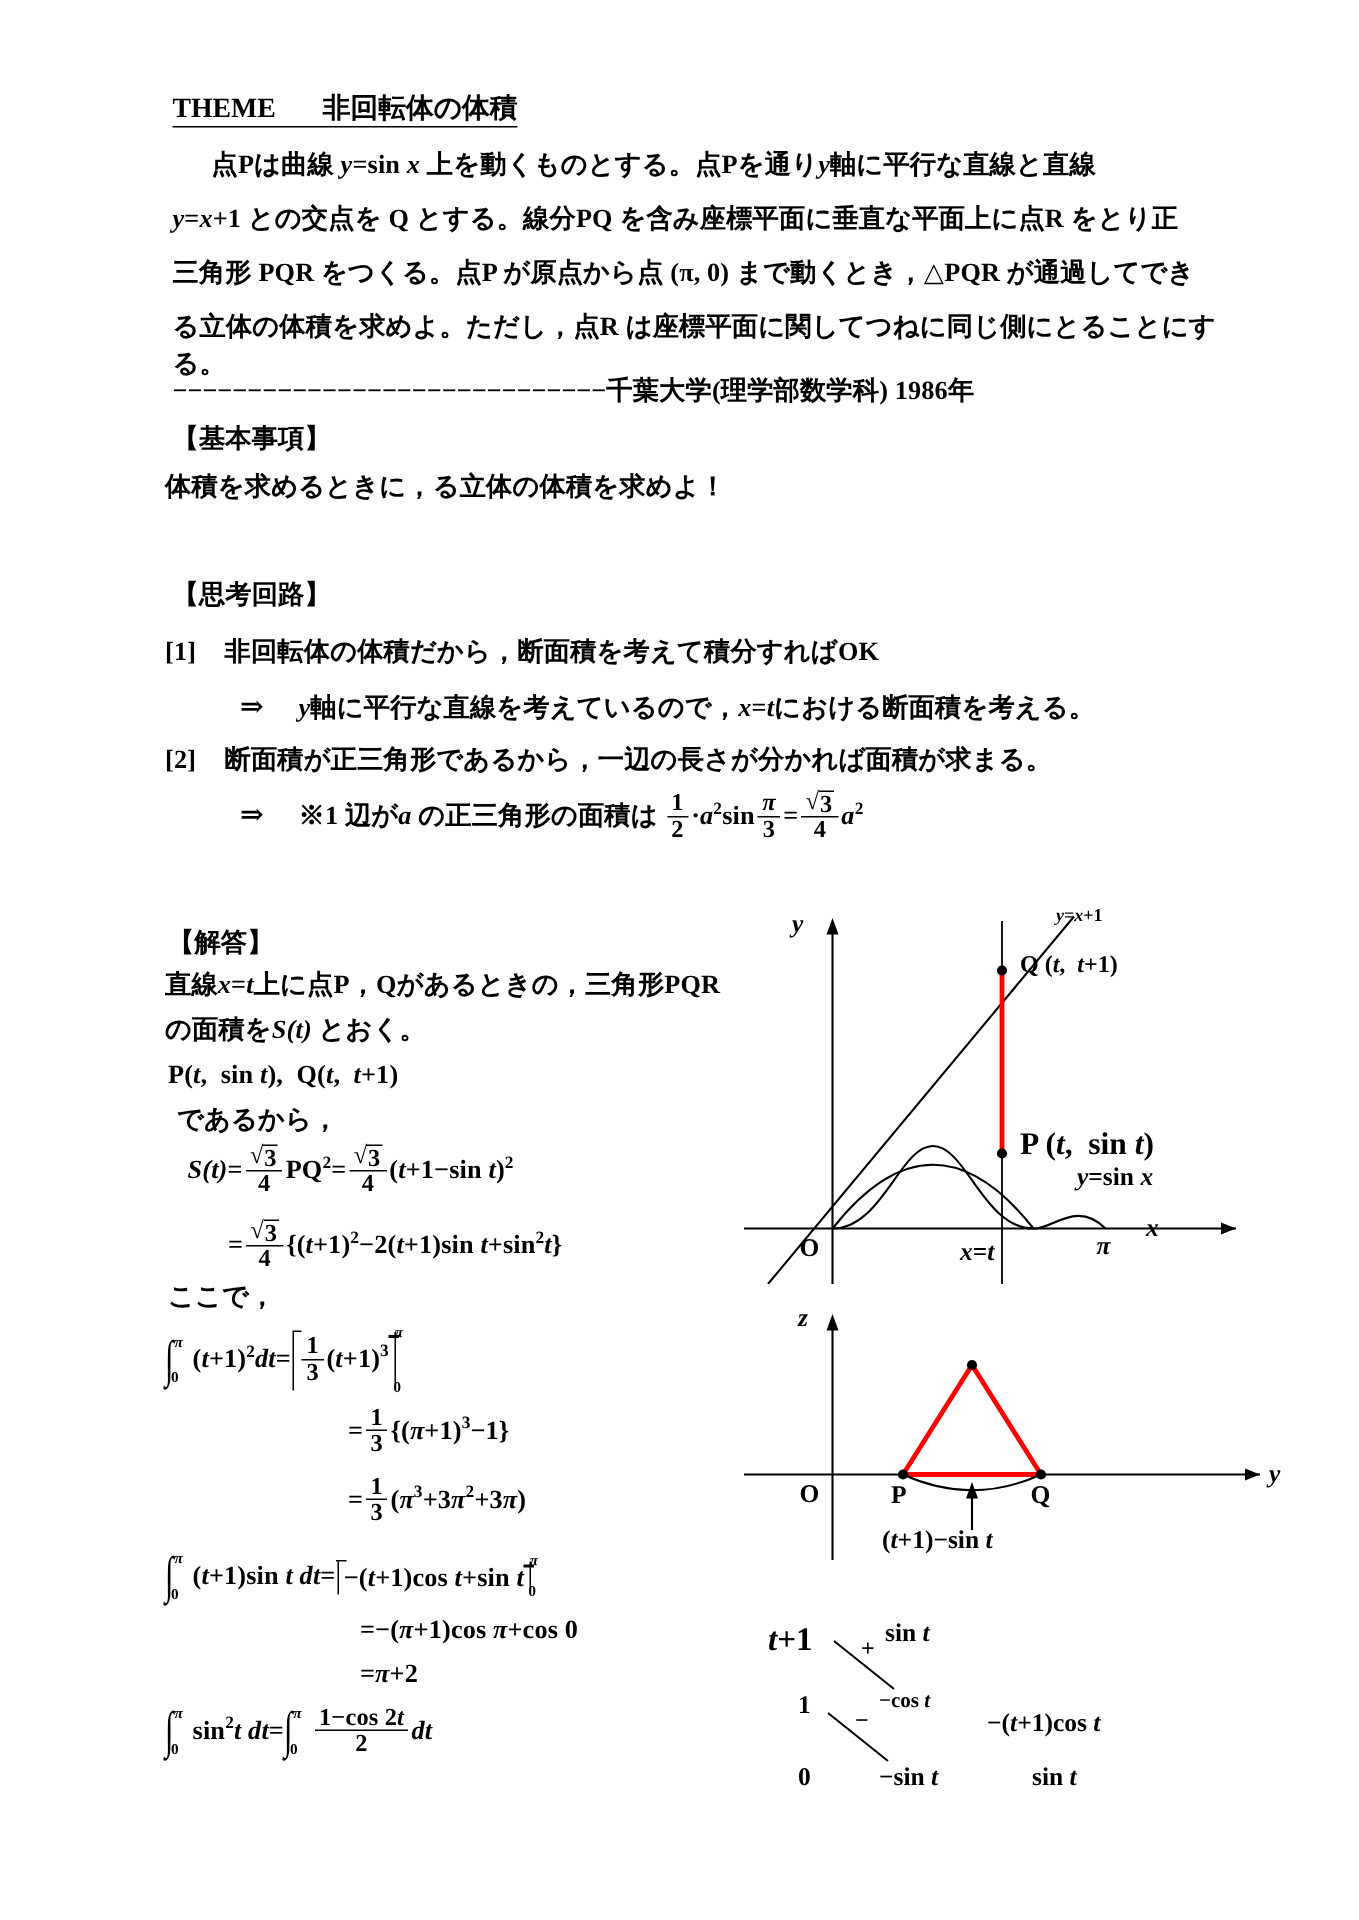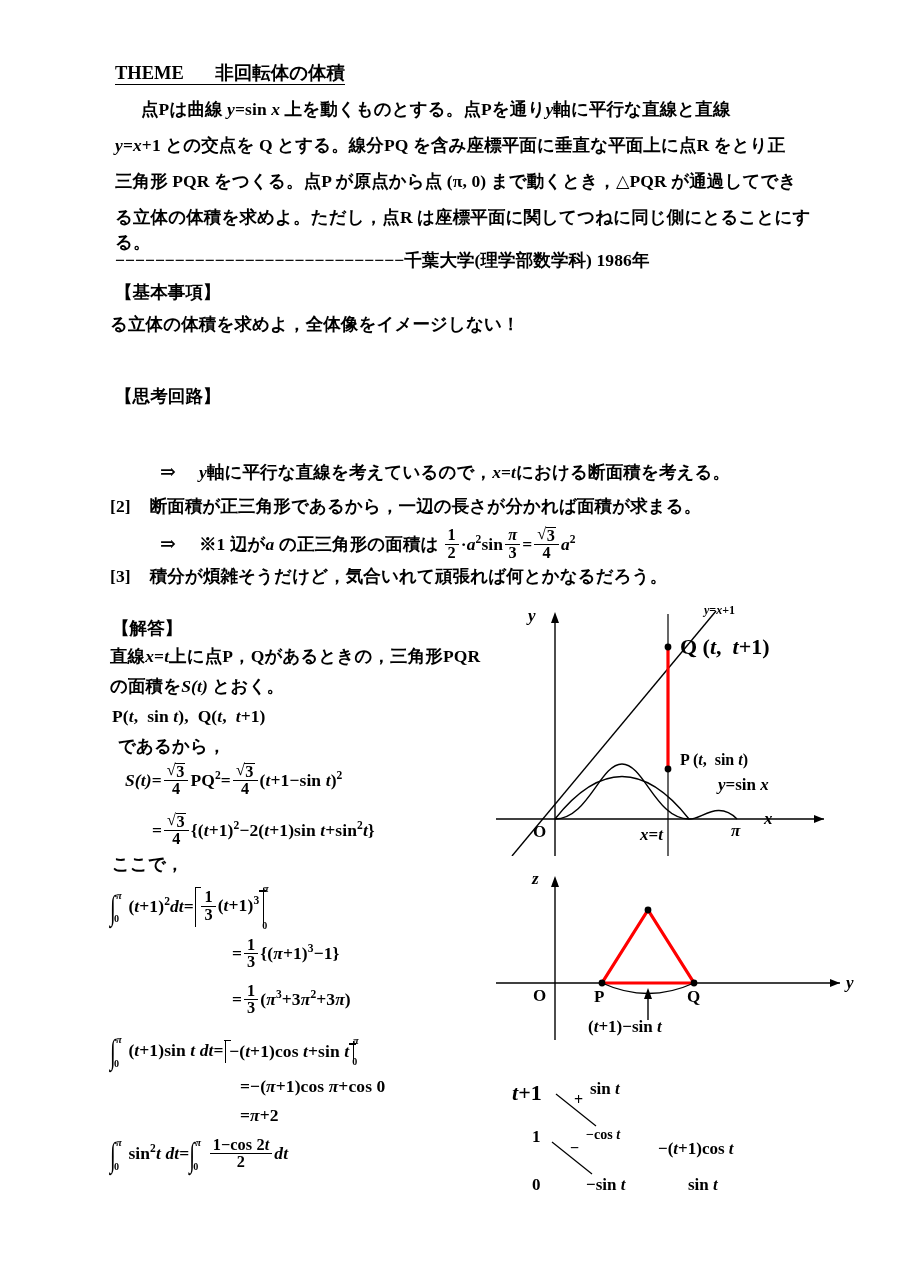--- a/index.html
+++ b/index.html
@@ -135,48 +135,48 @@
 
   <div class="txt body-ja" style="left:115px; top:157px;">三角形 PQR をつくる。点P が原点から点 (π, 0) まで動くとき，△PQR が通過してでき</div>
   <div class="txt body-ja" style="left:115px; top:193px;">る立体の体積を求めよ。ただし，点R は座標平面に関してつねに同じ側にとることにす</div>
   <div class="txt body-ja" style="left:115px; top:218px;">る。</div>
 
   <div class="txt" style="left:115px; top:236px;">
     <span class="dashline">−−−−−−−−−−−−−−−−−−−−−−−−−−−−−</span><span class="body-ja">千葉大学(理学部数学科) 1986年</span>
   </div>
 
   <div class="txt body-ja" style="left:115px; top:268px;">【基本事項】</div>
-  <div class="txt body-ja" style="left:110px; top:300px;">る立体の体積を求めよ，全体像をイメージしない！</div>
+  <div class="txt body-ja" style="left:110px; top:300px;">体積を求めるときに，る立体の体積を求めよ！</div>
 
   <div class="txt body-ja" style="left:115px; top:372px;">【思考回路】</div>
 
+  <div class="txt body-ja" style="left:110px; top:410px;">
+    <span>[1]</span>
+    <span style="display:inline-block;width:10px;"></span>
+    <span>非回転体の体積だから，断面積を考えて積分すればOK</span>
+  </div>
 
   <div class="txt body-ja" style="left:160px; top:446px;">
     <span style="font-size:19px;">⇒</span>
     <span style="display:inline-block;width:14px;"></span>
     <span class="mi">y</span><span>軸に平行な直線を考えているので，</span><span class="mi">x</span><span class="mup">=</span><span class="mi">t</span><span>における断面積を考える。</span>
   </div>
 
   <div class="txt body-ja" style="left:110px; top:482px;">
     <span>[2]</span>
     <span style="display:inline-block;width:10px;"></span>
     <span>断面積が正三角形であるから，一辺の長さが分かれば面積が求まる。</span>
   </div>
 
   <div class="txt body-ja" style="left:160px; top:512px;">
     <span style="font-size:19px;">⇒</span>
     <span style="display:inline-block;width:14px;"></span>
     <span>※1 辺が</span><span class="mi">a</span><span> の正三角形の面積は</span><span style="display:inline-block;width:4px;"></span><span class="frac"><span class="num">1</span><span class="den">2</span></span><span class="mup">·</span><span class="mi">a</span><sup class="sm mup">2</sup><span class="mup">sin</span><span class="frac"><span class="num mi">π</span><span class="den">3</span></span><span class="mup">=</span><span class="frac"><span class="num"><span class="rad"><span class="radicand">3</span></span></span><span class="den">4</span></span><span class="mi">a</span><sup class="sm mup">2</sup>
   </div>
 
-  <div class="txt body-ja" style="left:110px; top:552px;">
-    <span>[3]</span>
-    <span style="display:inline-block;width:10px;"></span>
-    <span>積分が煩雑そうだけど，気合いれて頑張れば何とかなるだろう。</span>
-  </div>
 
   <div class="txt body-ja" style="left:112px; top:604px;">【解答】</div>
 
   <div class="txt body-ja" style="left:110px; top:632px;">
     <span>直線</span><span class="mi">x</span><span class="mup">=</span><span class="mi">t</span><span>上に点P，Qがあるときの，三角形PQR</span>
   </div>
 
   <div class="txt body-ja" style="left:110px; top:662px;">
     <span>の面積を</span><span class="mi">S(t)</span><span> とおく。</span>
   </div>
@@ -249,22 +249,22 @@
       <circle cx="180" cy="43" r="3.4" fill="#000"></circle>
       <circle cx="180" cy="165" r="3.4" fill="#000"></circle>
 
       <line x1="249" y1="211" x2="249" y2="219" stroke="#000" stroke-width="0"></line>
     </svg>
     <div class="figlabel txt" style="left:40px; top:3px; font-size:17px; font-style:italic;">y</div>
     <div class="figlabel txt" style="left:276px; top:206px; font-size:17px; font-style:italic;">x</div>
     <div class="figlabel txt" style="left:45px; top:219px; font-size:17px;">O</div>
     <div class="figlabel txt" style="left:216px; top:0px; font-size:12px;"><span class="mi">y</span><span class="mup">=</span><span class="mi">x</span><span class="mup">+1</span></div>
     <div class="figlabel txt" style="left:230px; top:172px; font-size:17px;"><span class="mi">y</span><span class="mup">=sin </span><span class="mi">x</span></div>
-    <div class="figlabel txt" style="left:192px; top:32px; font-size:22px;"><span class="mup">Q (</span><span class="mi">t</span><span class="mup">,&nbsp; </span><span class="mi">t</span><span class="mup">+1)</span></div>
-    <div class="figlabel txt" style="left:192px; top:148px; font-size:16px;"><span class="mup">P (</span><span class="mi">t</span><span class="mup">,&nbsp; sin </span><span class="mi">t</span><span class="mup">)</span></div>
+    <div class="figlabel txt" style="left:192px; top:32px; font-size:16px;"><span class="mup">Q (</span><span class="mi">t</span><span class="mup">,&nbsp; </span><span class="mi">t</span><span class="mup">+1)</span></div>
+    <div class="figlabel txt" style="left:192px; top:148px; font-size:21px;"><span class="mup">P (</span><span class="mi">t</span><span class="mup">,&nbsp; sin </span><span class="mi">t</span><span class="mup">)</span></div>
     <div class="figlabel txt" style="left:243px; top:218px; font-size:17px; font-style:italic;">π</div>
     <div class="figlabel txt" style="left:152px; top:222px; font-size:17px;"><span class="mi">x</span><span class="mup">=</span><span class="mi">t</span></div>
   </div>
 
   <div class="fig" style="left:488px; top:852px; width:418px; height:172px;">
     <svg width="418" height="172" viewBox="0 0 418 172">
 
       <line x1="8" y1="115" x2="352" y2="115" stroke="#000" stroke-width="1.4"></line>
       <polygon points="352,115 342,111 342,119" fill="#000"></polygon>
 

